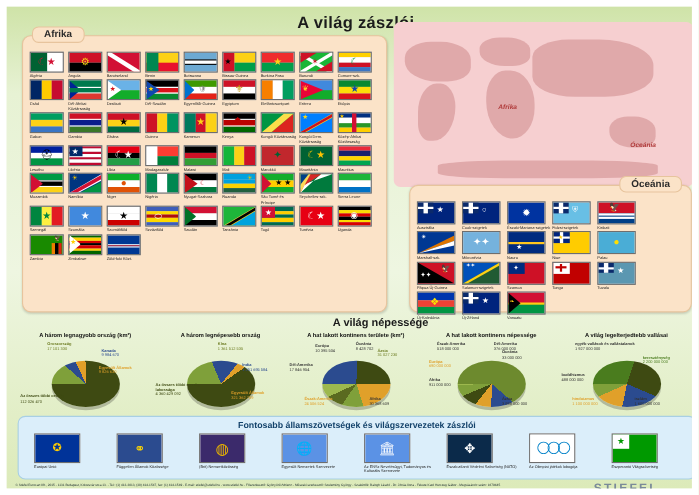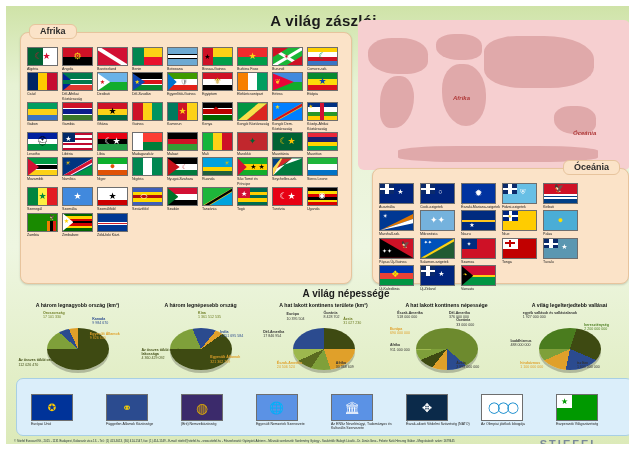--- a/index.html
+++ b/index.html
@@ -921,20 +921,21 @@
         <div class="pie" style="background: conic-gradient(from -90deg, rgb(74, 124, 30) 0%, rgb(74, 124, 30) 30.08%, rgb(62, 74, 18) 30.08%, rgb(62, 74, 18) 56.42%, rgb(43, 75, 143) 56.42%, rgb(43, 75, 143) 78.29%, rgb(224, 160, 42) 78.29%, rgb(224, 160, 42) 93.33%, rgb(127, 160, 58) 93.33%, rgb(127, 160, 58) 100%);"></div>
         <div class="lbl c-green" style="left: 62%; top: 28%; max-width: 46%;"><b>kereszténység</b><span>2 200 000 000</span></div>
         <div class="lbl c-gray" style="left: 12%; top: 12%; max-width: 46%;"><b>egyéb vallások és vallástalanok</b><span>1 927 000 000</span></div>
         <div class="lbl c-gray" style="left: 56%; top: 80%; max-width: 46%;"><b>iszlám</b><span>1 600 000 000</span></div>
         <div class="lbl c-orange" style="left: 10%; top: 80%; max-width: 46%;"><b>hinduizmus</b><span>1 100 000 000</span></div>
         <div class="lbl c-gray" style="left: 2%; top: 50%; max-width: 46%;"><b>buddhizmus</b><span>488 000 000</span></div>
       </div>
     </div>
 
   <div class="layer" id="orgs">
+    <div id="orgs-title">Fontosabb államszövetségek és világszervezetek zászlói</div>
     <div id="orgrow">
         <div class="ocell">
           <div class="oimg">
             <div style="position:absolute;inset:0;background:#003399"></div>
             <span class="ctr" style="color:#ffcc00;font-size:10px">✪</span>
           </div>
           <div class="oname">Európai Unió</div>
         </div>
         <div class="ocell">
           <div class="oimg">

